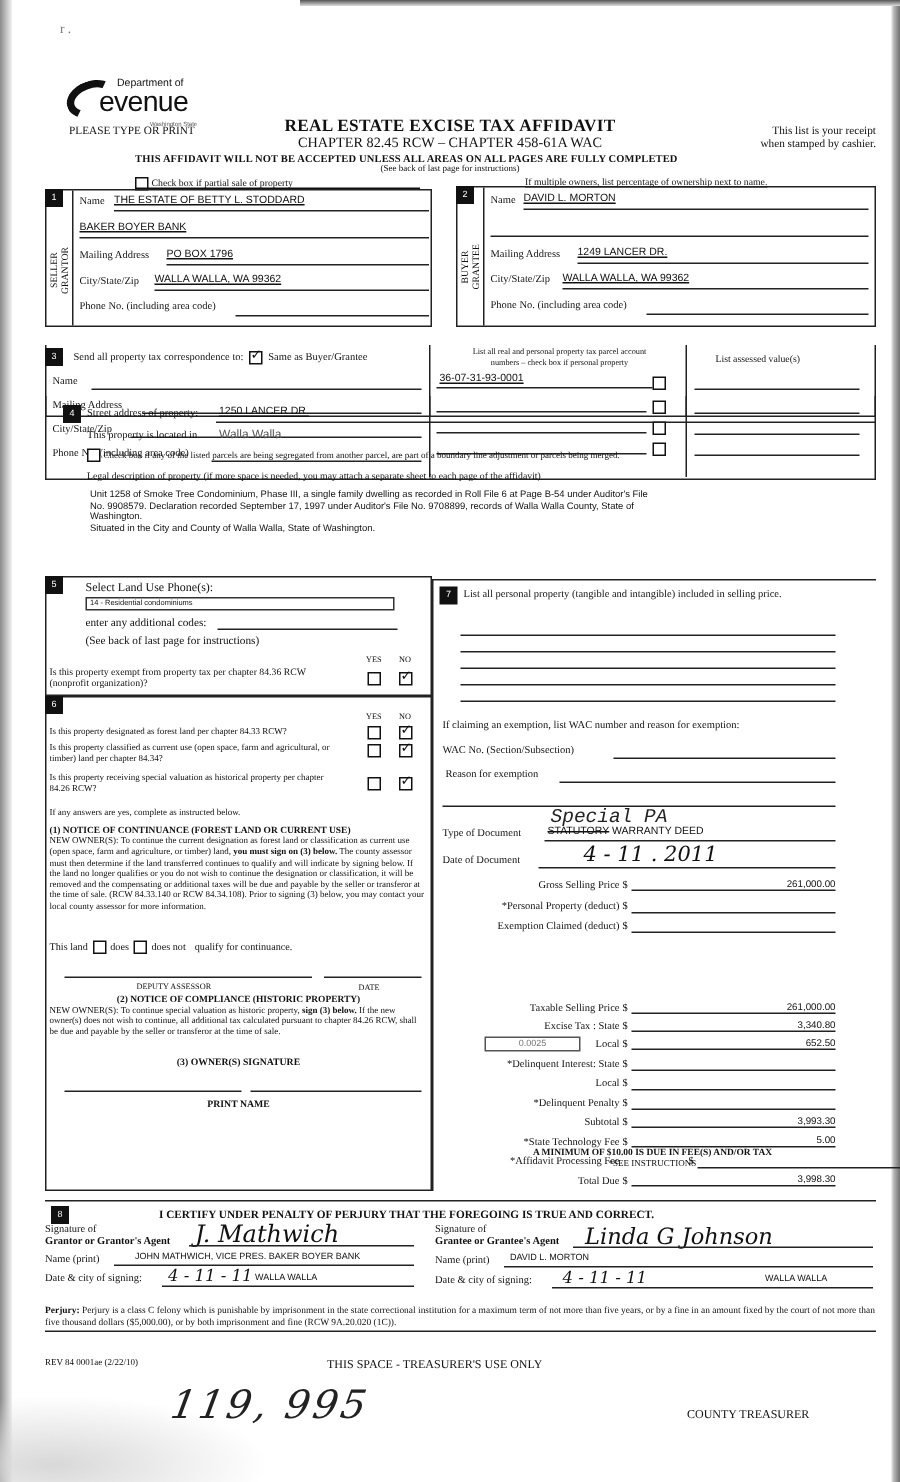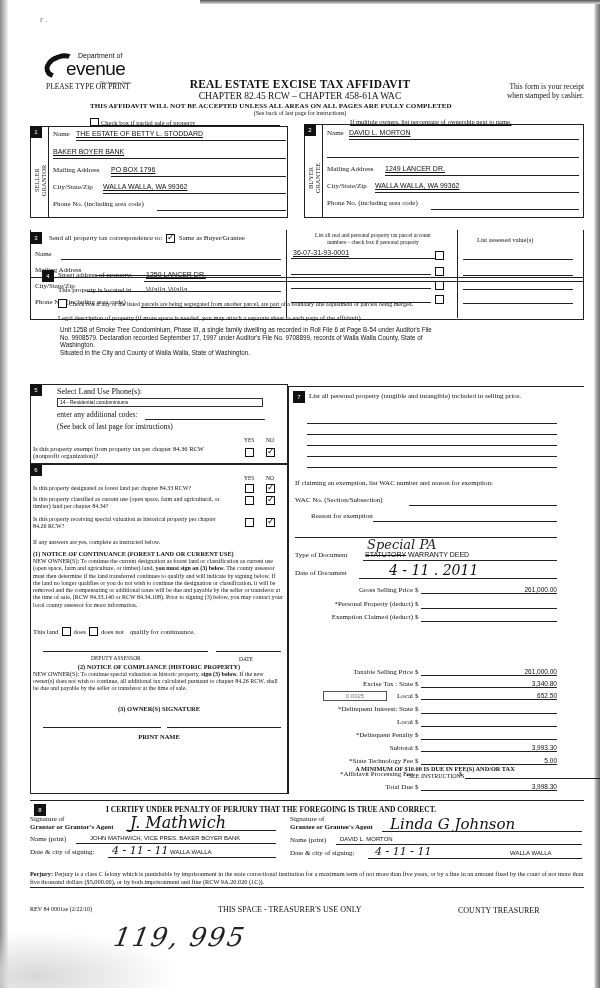--- a/index.html
+++ b/index.html
@@ -58,21 +58,21 @@
 <div class="abs logo">
   <div class="swoosh"></div>
   <div class="dept">Department of</div>
   <div class="rev">evenue</div>
   <div class="ws">Washington State</div>
 </div>
 <div class="abs please">PLEASE TYPE OR PRINT</div>
 <div class="abs title">REAL ESTATE EXCISE TAX AFFIDAVIT</div>
 <div class="abs chapter">CHAPTER 82.45 RCW – CHAPTER 458-61A WAC</div>
 <div class="abs receipt">
-  <div>This form is your receipt</div>
+  <div>This list is your receipt</div>
   <div>when stamped by cashier.</div>
 </div>
 <div class="abs warning">THIS AFFIDAVIT WILL NOT BE ACCEPTED UNLESS ALL AREAS ON ALL PAGES ARE FULLY COMPLETED</div>
 <div class="abs seeback">(See back of last page for instructions)</div>
 <div class="abs partial">
   <span class="cb"></span>
   <span>Check box if partial sale of property</span>
 </div>
 <div class="abs partial-line"></div>
 <div class="abs multi">If multiple owners, list percentage of ownership next to name.</div>
@@ -241,25 +241,25 @@
   <div class="numbox" style="left:4px; top:4px;">7</div>
   <div class="lbl" style="left:20px; top:5px; width:240px; white-space:normal; font-size:7px; line-height:9px;">List all  personal property (tangible and intangible) included in selling price.</div>
   <div class="hline" style="left:18px; top:36px; width:250px;"></div>
   <div class="hline" style="left:18px; top:47px; width:250px;"></div>
   <div class="hline" style="left:18px; top:58px; width:250px;"></div>
   <div class="hline" style="left:18px; top:69px; width:250px;"></div>
   <div class="hline" style="left:18px; top:80px; width:250px;"></div>
   <div class="lbl" style="left:6px; top:92px; font-size:7px;">If claiming an exemption, list WAC number and reason for exemption:</div>
   <div class="lbl" style="left:6px; top:109px; font-size:7px;">WAC No. (Section/Subsection)</div>
   <div class="hline" style="left:120px; top:118px; width:148px;"></div>
-  <div class="lbl" style="left:22px; top:125px; font-size:7px;font-family:Liberation Serif, serif;">Reason for exemption</div>
+  <div class="lbl" style="left:8px; top:125px; font-size:7px;font-family:Liberation Serif, serif;">Reason for exemption</div>
   <div class="hline" style="left:84px; top:134px; width:184px;"></div>
   <div class="hline" style="left:6px; top:150px; width:262px;"></div>
 
-  <div class="abs hand" style="left:78px; top:150px; font-size:13px; color:#222;">Special PA</div>
+  <div class="abs hand" style="left:78px; top:150px; font-size:13px; color:#222;font-family:Liberation Mono, monospace;">Special PA</div>
   <div class="lbl" style="left:6px; top:164px; font-size:7px;">Type of Document</div>
   <div class="abs sans" style="left:76px; top:164px; font-size:7px;">
     <s>STATUTORY</s>&nbsp;<span>WARRANTY DEED</span>
   </div>
   <div class="hline" style="left:74px; top:173px; width:194px;"></div>
   <div class="lbl" style="left:6px; top:182px; font-size:7px;">Date of Document</div>
   <div class="abs hand" style="left:100px; top:175px; font-size:14px;">4 - 11 . 2011</div>
   <div class="hline" style="left:70px; top:191px; width:198px;"></div>
 
   <div class="abs" style="left:0; top:196px; width:272px;">
@@ -366,14 +366,14 @@
   <div class="abs sans" style="left:480px; top:49px; font-size:6px;">WALLA WALLA</div>
   <div class="hline" style="left:338px; top:57px; width:214px;"></div>
 </div>
 
 <div class="abs" style="left:30px; top:870px; width:554px; font-size:6.3px; line-height:8px; border-bottom:1px solid #222; padding-bottom:1px;">
   <b>Perjury:</b><span> Perjury is a class C felony which is punishable by imprisonment in the state correctional institution for a maximum term of not more than five years, or by a fine in an amount fixed by the court of not more than five thousand dollars ($5,000.00), or by both imprisonment and fine (RCW 9A.20.020 (1C)).</span>
 </div>
 
 <div class="lbl" style="left:30px; top:906px; font-size:6px;">REV 84 0001ae (2/22/10)</div>
 <div class="lbl" style="left:218px; top:905px; font-size:8px;">THIS SPACE - TREASURER'S USE ONLY</div>
-<div class="lbl" style="left:458px; top:906px; font-size:8px;">COUNTY TREASURER</div>
+<div class="lbl" style="left:458px; top:938px; font-size:8px;">COUNTY TREASURER</div>
 <div class="abs hand" style="left:114px; top:922px; font-size:26px; color:#222; letter-spacing:2px; transform: skewX(-10deg);">119, 995</div>
 
 </body></html>

